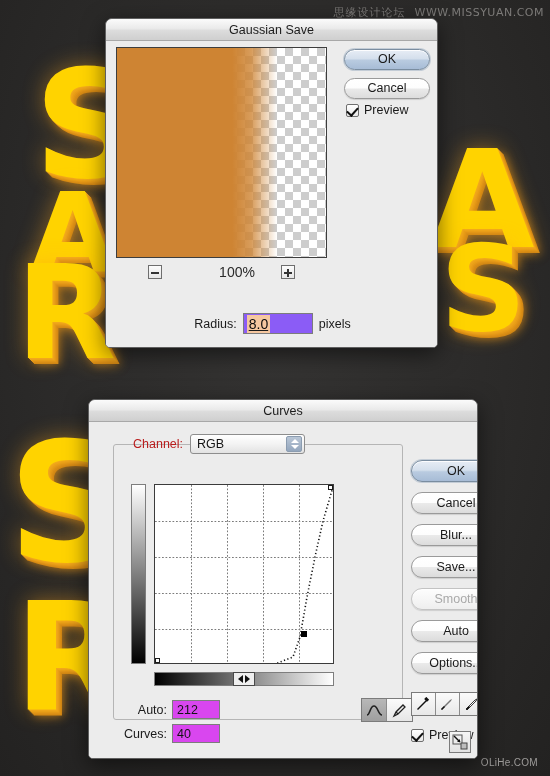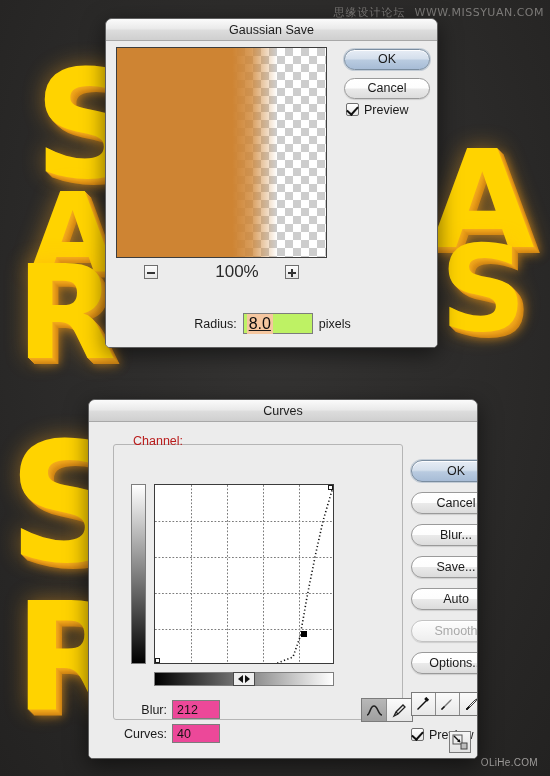--- a/index.html
+++ b/index.html
@@ -89,21 +89,21 @@
   }
   .btn.default {
     border-color: #7a8da0;
     background: linear-gradient(to bottom, #e7edf5 0%, #d4dfec 46%, #b9cbe0 54%, #a7bcd6 100%);
     box-shadow: 0 0 0 1px rgba(120,145,175,0.35), inset 0 1px 0 rgba(255,255,255,0.85);
   }
   .btn.disabled { color: #a9a9a9; border-color: #c3c3c3;
     background: linear-gradient(to bottom, #fdfdfd 0%, #f6f6f6 50%, #eeeeee 100%); }
 
   
-  .checkrow { display: flex; align-items: flex-start; gap: 5px; }
+  .checkrow { display: flex; align-items: flex-end; gap: 5px; }
   .checkbox {
     width: 13px; height: 13px;
     border: 1px solid #6f6f6f; border-radius: 2px;
     background: linear-gradient(to bottom, #ffffff, #e8e8e8);
     position: relative; flex: none;
   }
   .checkbox.checked::after {
     content: ""; position: absolute;
     left: 2px; top: 0px; width: 5px; height: 9px;
     border: solid #111; border-width: 0 2px 2px 0;
@@ -131,32 +131,32 @@
     position: absolute; left: 10px; top: 222px; width: 211px; height: 18px;
     display: flex; align-items: center; justify-content: center; gap: 26px;
   }
   .zoom-sq {
     width: 14px; height: 14px; border: 1px solid #6e6e6e;
     background: linear-gradient(to bottom, #fcfcfc, #e6e6e6);
     position: relative;
   }
   .zoom-sq::before { content: ""; position: absolute; left: 2px; top: 6px; width: 8px; height: 2px; background: #333; }
   .zoom-sq.plus::after { content: ""; position: absolute; left: 5px; top: 3px; width: 2px; height: 8px; background: #333; }
-  .zoom-pct { font-size: 17px; color: #2a2a2a; font-family: "Liberation Sans", sans-serif; margin-left: 31px; }
+  .zoom-pct { font-size: 14px; color: #2a2a2a; font-family: "Liberation Sans", sans-serif; margin-left: 31px; }
 
   #gb-radius-row {
     position: absolute; left: 10px; top: 272px; width: 313px;
     display: flex; align-items: center; justify-content: center; gap: 6px;
   }
   #gb-radius-row .lbl { font-size: 12.5px; color: #1a1a1a; }
   #gb-radius-input {
     width: 70px; height: 21px;
     border: 1px solid #7c7c7c;
-    background: #bef264;
-    font-size: 16px; color: #1a1a1a;
+    background: #8b5cf6;
+    font-size: 14px; color: #1a1a1a;
     display: flex; align-items: center; padding-left: 3px; text-decoration: underline;
   }
   #gb-radius-input .sel {
     background: #f5c7a0; color: #0c0c0c; padding: 1px 2px;
   }
   #gb-buttons { position: absolute; left: 238px; top: 8px; width: 86px; }
   #gb-buttons .btn { width: 86px; height: 21px; line-height: 19px; margin-bottom: 8px; }
   #gb-preview-check { position: absolute; left: 240px; top: 62px; }
 
   
@@ -234,21 +234,21 @@
   }
   #cv-gray-horiz .arrows .a {
     width: 0; height: 0; border-top: 4px solid transparent; border-bottom: 4px solid transparent;
   }
   #cv-gray-horiz .arrows .a.left { border-right: 5px solid #111; }
   #cv-gray-horiz .arrows .a.right { border-left: 5px solid #111; }
 
   .cv-field-row { position: absolute; display: flex; align-items: center; gap: 5px; }
   .cv-field-row .lbl { font-size: 12.5px; color: #1a1a1a; width: 48px; text-align: right; }
   .cv-field {
-    width: 48px; height: 19px; border: 1px solid #7c7c7c; background: #ec4899;
+    width: 48px; height: 19px; border: 1px solid #7c7c7c; background: #d946ef;
     font-size: 12.5px; color: #141414; display: flex; align-items: center; padding-left: 4px;
   }
   #cv-input-row { left: 30px; top: 278px; }
   #cv-output-row { left: 30px; top: 302px; }
 
   #cv-tools {
     position: absolute; left: 272px; top: 276px;
     display: flex; border: 1px solid #7b7b7b; background: #dcdcdc;
   }
   #cv-tools .tool {
@@ -338,20 +338,24 @@
 <div class="dialog" id="curves">
   <div class="titlebar">
     <span class="title">Curves</span>
   </div>
   <div class="dlg-body" style="height:337px;">
 
     <div id="cv-group"></div>
 
     <div id="cv-channel-row">
       <span class="lbl">Channel:</span>
+      <div id="cv-channel-select">
+        <span>RGB</span>
+        <span class="stepper"></span>
+      </div>
     </div>
 
     <div id="cv-gray-vert"></div>
 
     <div id="cv-grid">
       <div class="gl-v" style="left:36px"></div>
       <div class="gl-v" style="left:72px"></div>
       <div class="gl-v" style="left:108px"></div>
       <div class="gl-v" style="left:144px"></div>
       <div class="gl-h" style="top:36px"></div>
@@ -367,21 +371,21 @@
     </div>
 
     <div id="cv-gray-horiz">
       <div class="arrows">
         <span class="a left"></span>
         <span class="a right"></span>
       </div>
     </div>
 
     <div class="cv-field-row" id="cv-input-row">
-      <span class="lbl">Blur:</span>
+      <span class="lbl">Auto:</span>
       <div class="cv-field">
         <span>212</span>
       </div>
     </div>
     <div class="cv-field-row" id="cv-output-row">
       <span class="lbl">Curves:</span>
       <div class="cv-field">
         <span>40</span>
       </div>
     </div>
@@ -398,22 +402,22 @@
             <path d="M4 9 L6 11" stroke="#222" stroke-width="1.3"></path>
           </svg>
       </div>
     </div>
 
     <div id="cv-buttons">
       <div class="btn default">OK</div>
       <div class="btn">Cancel</div>
       <div class="btn">Blur...</div>
       <div class="btn">Save...</div>
+      <div class="btn disabled">Smooth</div>
       <div class="btn">Auto</div>
-      <div class="btn disabled">Smooth</div>
       <div class="btn">Options...</div>
     </div>
 
     <div id="cv-eyedroppers">
       <div class="tool">
         <svg width="15" height="15" viewBox="0 0 15 15">
             <path d="M2 13 L5 10 L11 4 L12 2 L10 3 L4 9 L1 12 Z" fill="#111"></path>
             <rect x="9" y="1" width="4" height="3" fill="#111" transform="rotate(45 11 2)"></rect>
           </svg>
       </div>

